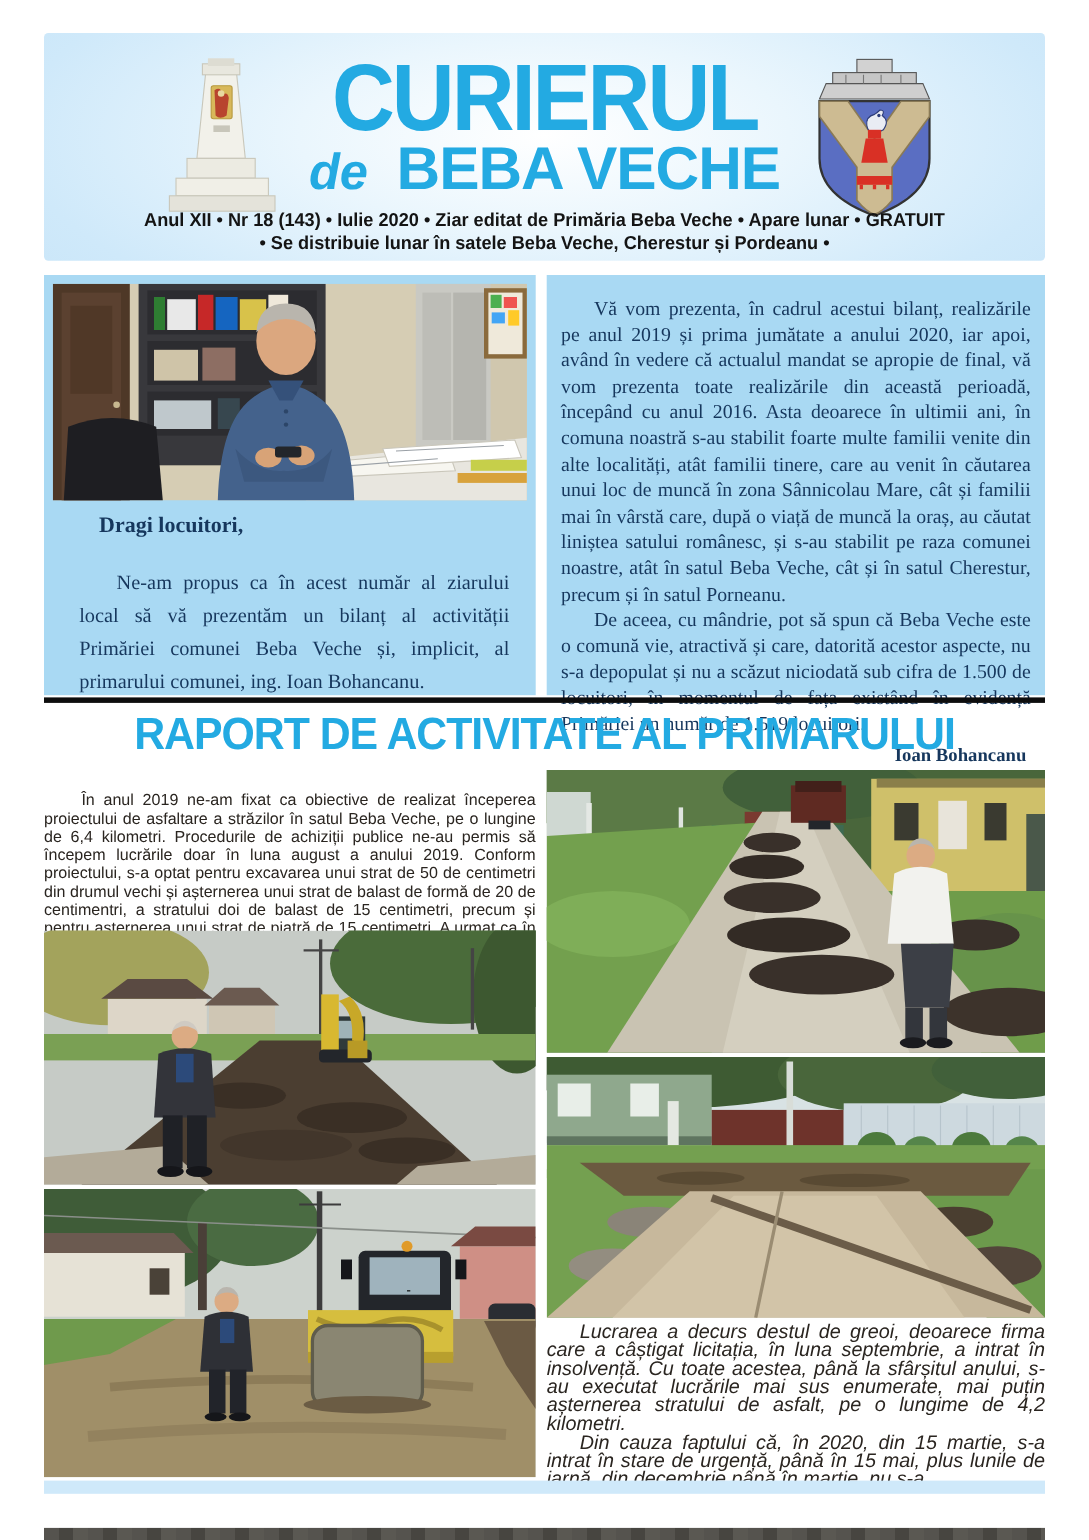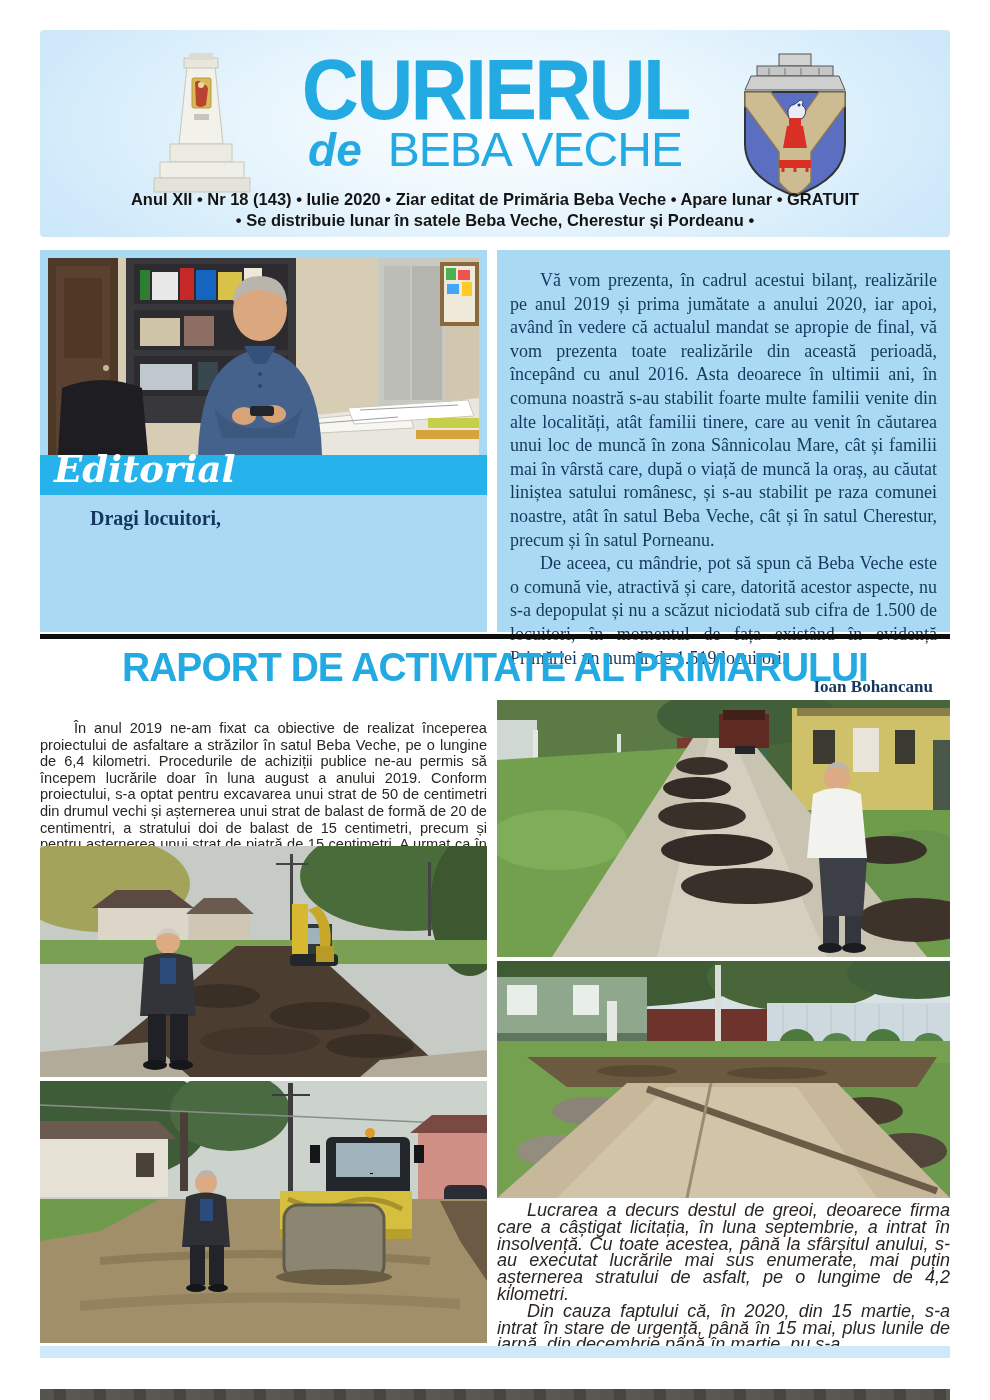--- a/index.html
+++ b/index.html
@@ -10,21 +10,21 @@
   .masthead{position:absolute;left:40px;top:30px;width:910px;height:207px;
     background:radial-gradient(ellipse 70% 120% at 50% 45%, #ffffff 0%, #eaf6fd 35%, #cfe9fa 75%, #c6e4f8 100%);
     border-radius:4px;}
   .mono{position:absolute;left:100px;top:22px;}
   .coa{position:absolute;left:693px;top:22px;}
   .title-block{position:absolute;left:185px;right:185px;top:16px;text-align:center;}
   .nz-title{font-size:86px;font-weight:bold;color:#23aae2;letter-spacing:-3px;
     display:inline-block;transform:scaleX(.92);transform-origin:center;line-height:1;}
   .nz-sub{margin-top:-6px;line-height:1;white-space:nowrap;}
   .nz-sub .de{font-size:46px;font-style:italic;font-weight:bold;color:#23aae2;margin-right:26px;}
-  .nz-sub .nm{font-size:48px;font-weight:normal;color:#23aae2;letter-spacing:-1px;}
+  .nz-sub .nm{font-size:55px;font-weight:bold;color:#23aae2;letter-spacing:-1px;}
   .tagline{position:absolute;left:0;right:0;bottom:6px;text-align:center;color:#141414;
     font-weight:bold;font-size:17px;line-height:1.25;transform:scaleX(.97);transform-origin:center;}
 
   
   .panel-left{position:absolute;left:40px;top:250px;width:447px;height:382px;background:#a9d9f3;}
   .panel-left .photo{display:block;margin:8px auto 0 auto;}
   .ed-band{position:relative;margin-top:0;height:40px;background:#26b2ea;}
   .ed-band span{position:absolute;left:14px;top:-8px;color:#ffffff;
     font-family:"DejaVu Serif",serif;font-style:italic;font-weight:bold;font-size:37px;}
   .ed-text{padding:12px 24px 0 32px;color:#16375d;font-family:"Liberation Serif",serif;}
@@ -163,25 +163,23 @@
       <path d="M185,44 q2,-26 27,-26 q25,0 27,26 q-12,-12 -27,-12 q-15,0 -27,12z" fill="#b9b5ad"></path>
       <path d="M150,197 q2,-70 30,-92 q14,-12 32,-14 q18,2 32,14 q28,22 30,92 z" fill="#44628c"></path>
       <path d="M196,88 h32 l-10,18 h-12 z" fill="#35517a"></path>
       <circle cx="212" cy="116" r="2" fill="#2c4568"></circle>
         <circle cx="212" cy="128" r="2" fill="#2c4568"></circle>
       <path d="M166,150 q20,22 44,20 q26,2 44,-20 l-8,30 h-72 z" fill="#3c587f"></path>
       <ellipse cx="196" cy="158" rx="12" ry="9" fill="#d8a377"></ellipse>
       <ellipse cx="226" cy="156" rx="12" ry="9" fill="#d8a377"></ellipse>
       <rect x="202" y="148" width="24" height="10" rx="3" fill="#23262b"></rect>
     </svg>
-    <div class="ed-band">
-      <span>Editorial</span>
-    </div>
     <div class="ed-text">
       <p class="salut">Dragi locuitori,</p>
+      <p class="par">Ne-am propus ca în acest număr al ziarului local să vă prezentăm un bilanț al activității Primăriei comunei Beba Veche și, implicit, al primarului comunei, ing. Ioan Bohancanu.</p>
     </div>
   </section>
 
   <section class="panel-right">
     <p>Vă vom prezenta, în cadrul acestui bilanț, realizările pe anul 2019 și prima jumătate a anului 2020, iar apoi, având în vedere că actualul mandat se apropie de final, vă vom prezenta toate realizările din această perioadă, începând cu anul 2016. Asta deoarece în ultimii ani, în comuna noastră s-au stabilit foarte multe familii venite din alte localități, atât familii tinere, care au venit în căutarea unui loc de muncă în zona Sânnicolau Mare, cât și familii mai în vârstă care, după o viață de muncă la oraș, au căutat liniștea satului românesc, și s-au stabilit pe raza comunei noastre, atât în satul Beba Veche, cât și în satul Cherestur, precum și în satul Porneanu.</p>
     <p>De aceea, cu mândrie, pot să spun că Beba Veche este o comună vie, atractivă și care, datorită acestor aspecte, nu s-a depopulat și nu a scăzut niciodată sub cifra de 1.500 de locuitori, în momentul de fața existând în evidență Primăriei un număr de 1.519 locuitori.</p>
     <div class="sig">
       <div>Ioan Bohancanu</div>
     </div>
   </section>

